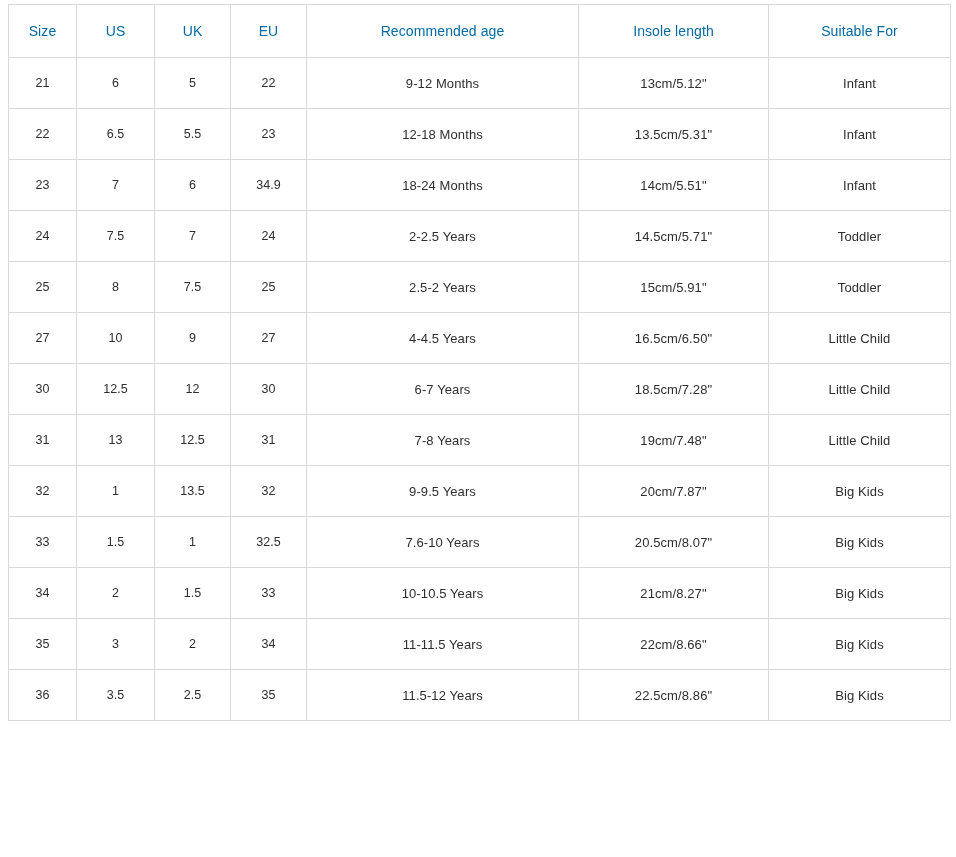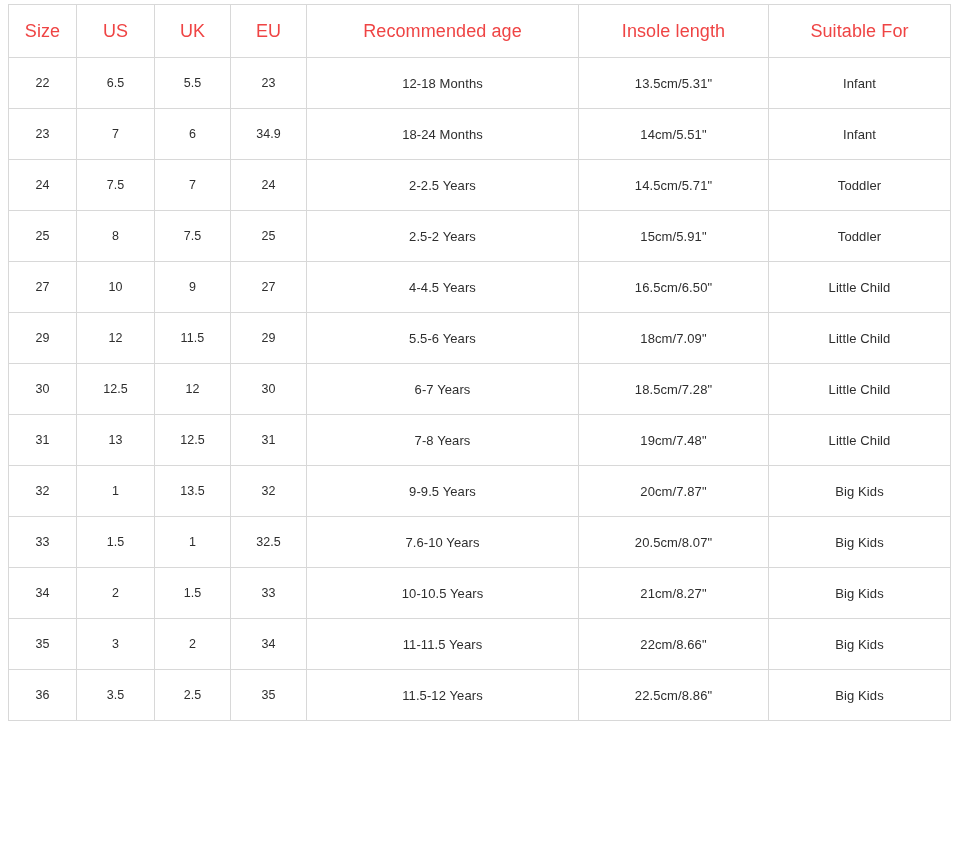--- a/index.html
+++ b/index.html
@@ -40,22 +40,22 @@
     vertical-align: middle;
     font-size: 13px;
     font-weight: 400;
     color: #2e2e2e;
     padding: 0;
     height: 50px;
     letter-spacing: 0.1px;
   }
   table.size-chart thead th {
     height: 52px;
-    font-size: 18px;
-    color: #ef4444;
+    font-size: 14px;
+    color: #0369a1;
   }
   table.size-chart tbody td {
     font-size: 12.5px;
   }
   table.size-chart tbody td.wide {
     font-size: 13px;
   }
 </style>
 </head>
 <body>
@@ -77,20 +77,29 @@
         <th>US</th>
         <th>UK</th>
         <th>EU</th>
         <th>Recommended age</th>
         <th>Insole length</th>
         <th>Suitable For</th>
       </tr>
     </thead>
     <tbody>
       <tr>
+        <td>21</td>
+        <td>6</td>
+        <td>5</td>
+        <td>22</td>
+        <td class="wide">9-12 Months</td>
+        <td class="wide">13cm/5.12"</td>
+        <td class="wide">Infant</td>
+      </tr>
+      <tr>
         <td>22</td>
         <td>6.5</td>
         <td>5.5</td>
         <td>23</td>
         <td class="wide">12-18 Months</td>
         <td class="wide">13.5cm/5.31"</td>
         <td class="wide">Infant</td>
       </tr>
       <tr>
         <td>23</td>
@@ -122,29 +131,20 @@
       <tr>
         <td>27</td>
         <td>10</td>
         <td>9</td>
         <td>27</td>
         <td class="wide">4-4.5 Years</td>
         <td class="wide">16.5cm/6.50"</td>
         <td class="wide">Little Child</td>
       </tr>
       <tr>
-        <td>29</td>
-        <td>12</td>
-        <td>11.5</td>
-        <td>29</td>
-        <td class="wide">5.5-6 Years</td>
-        <td class="wide">18cm/7.09"</td>
-        <td class="wide">Little Child</td>
-      </tr>
-      <tr>
         <td>30</td>
         <td>12.5</td>
         <td>12</td>
         <td>30</td>
         <td class="wide">6-7 Years</td>
         <td class="wide">18.5cm/7.28"</td>
         <td class="wide">Little Child</td>
       </tr>
       <tr>
         <td>31</td>

